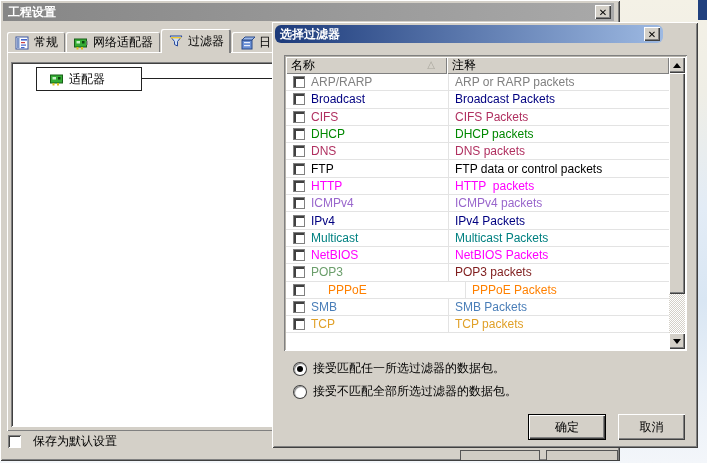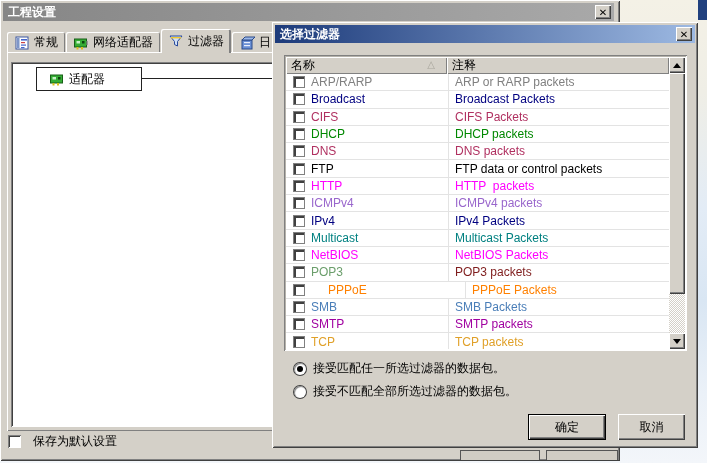--- a/index.html
+++ b/index.html
@@ -54,23 +54,23 @@
   .node-line{position:absolute; left:108px; top:16px; width:480px; height:1px; background:#222;}
 
   .save-default{position:absolute; left:8px; top:433px; display:flex; align-items:center; gap:12px;}
   .checkbox{width:13px; height:13px; background:#fff;
     box-shadow:inset 1px 1px 0 var(--shadow), inset -1px -1px 0 var(--hilite), inset 2px 2px 0 var(--dark);}
   .hidden-btn-sliver{position:absolute; height:10px; background:#d0ccc4;
     border:1px solid #555; border-bottom:none;}
 
   
   .filter-dialog{position:absolute; left:272px; top:22px; width:426px; height:426px; z-index:10;}
-  .filter-title{position:absolute; left:3px; top:3px; width:420px; height:18px;
+  .filter-title{position:absolute; left:3px; top:3px; width:388px; height:18px;
     background:linear-gradient(90deg,var(--title-a1),var(--title-a2));
-    color:#fff; font-weight:bold; display:flex; align-items:center; padding-left:5px;}
+    color:#fff; font-weight:bold; display:flex; align-items:center; padding-left:5px;border-radius:6px;}
   .filter-title .close-btn{right:3px;}
 
   .flist{position:absolute; left:12px; top:33px; width:403px; height:296px; background:#fff;
     box-shadow:inset 1px 1px 0 var(--shadow), inset -1px -1px 0 var(--hilite), inset 2px 2px 0 #b5b2aa;}
   .lheader{position:absolute; left:2px; top:2px; right:18px; height:17px; display:flex; background:var(--face);}
   .hcell{box-shadow:inset 1px 1px 0 var(--hilite), inset -1px -1px 0 var(--shadow);
     display:flex; align-items:center; padding-left:5px; position:relative;}
   .hcell.name{flex:0 0 161px;}
   .hcell.comment{flex:1;}
   .sort-tri{position:absolute; right:12px; top:2px; color:#aaa79e; font-size:10px;}
@@ -259,25 +259,20 @@
           <span class="lname" style="color: rgb(255, 128, 0); margin-left: 23px;">PPPoE</span>
           <span class="lcomment" style="color: rgb(255, 128, 0);">PPPoE Packets</span>
         </div>
         <div class="lrow">
           <span class="cb"></span>
           <span class="lname" style="color: rgb(74, 126, 184);">SMB</span>
           <span class="lcomment" style="color: rgb(74, 126, 184);">SMB Packets</span>
         </div>
         <div class="lrow">
           <span class="cb"></span>
-          <span class="lname" style="color: rgb(160, 0, 160);">SMTP</span>
-          <span class="lcomment" style="color: rgb(160, 0, 160);">SMTP packets</span>
-        </div>
-        <div class="lrow">
-          <span class="cb"></span>
           <span class="lname" style="color: rgb(224, 160, 40);">TCP</span>
           <span class="lcomment" style="color: rgb(224, 160, 40);">TCP packets</span>
         </div>
       </div>
 
     <div class="vscroll">
       <div class="sbtn btn3d" style="top:0;">
           <span class="tri-up"></span>
         </div>
       <div class="sthumb btn3d"></div>

